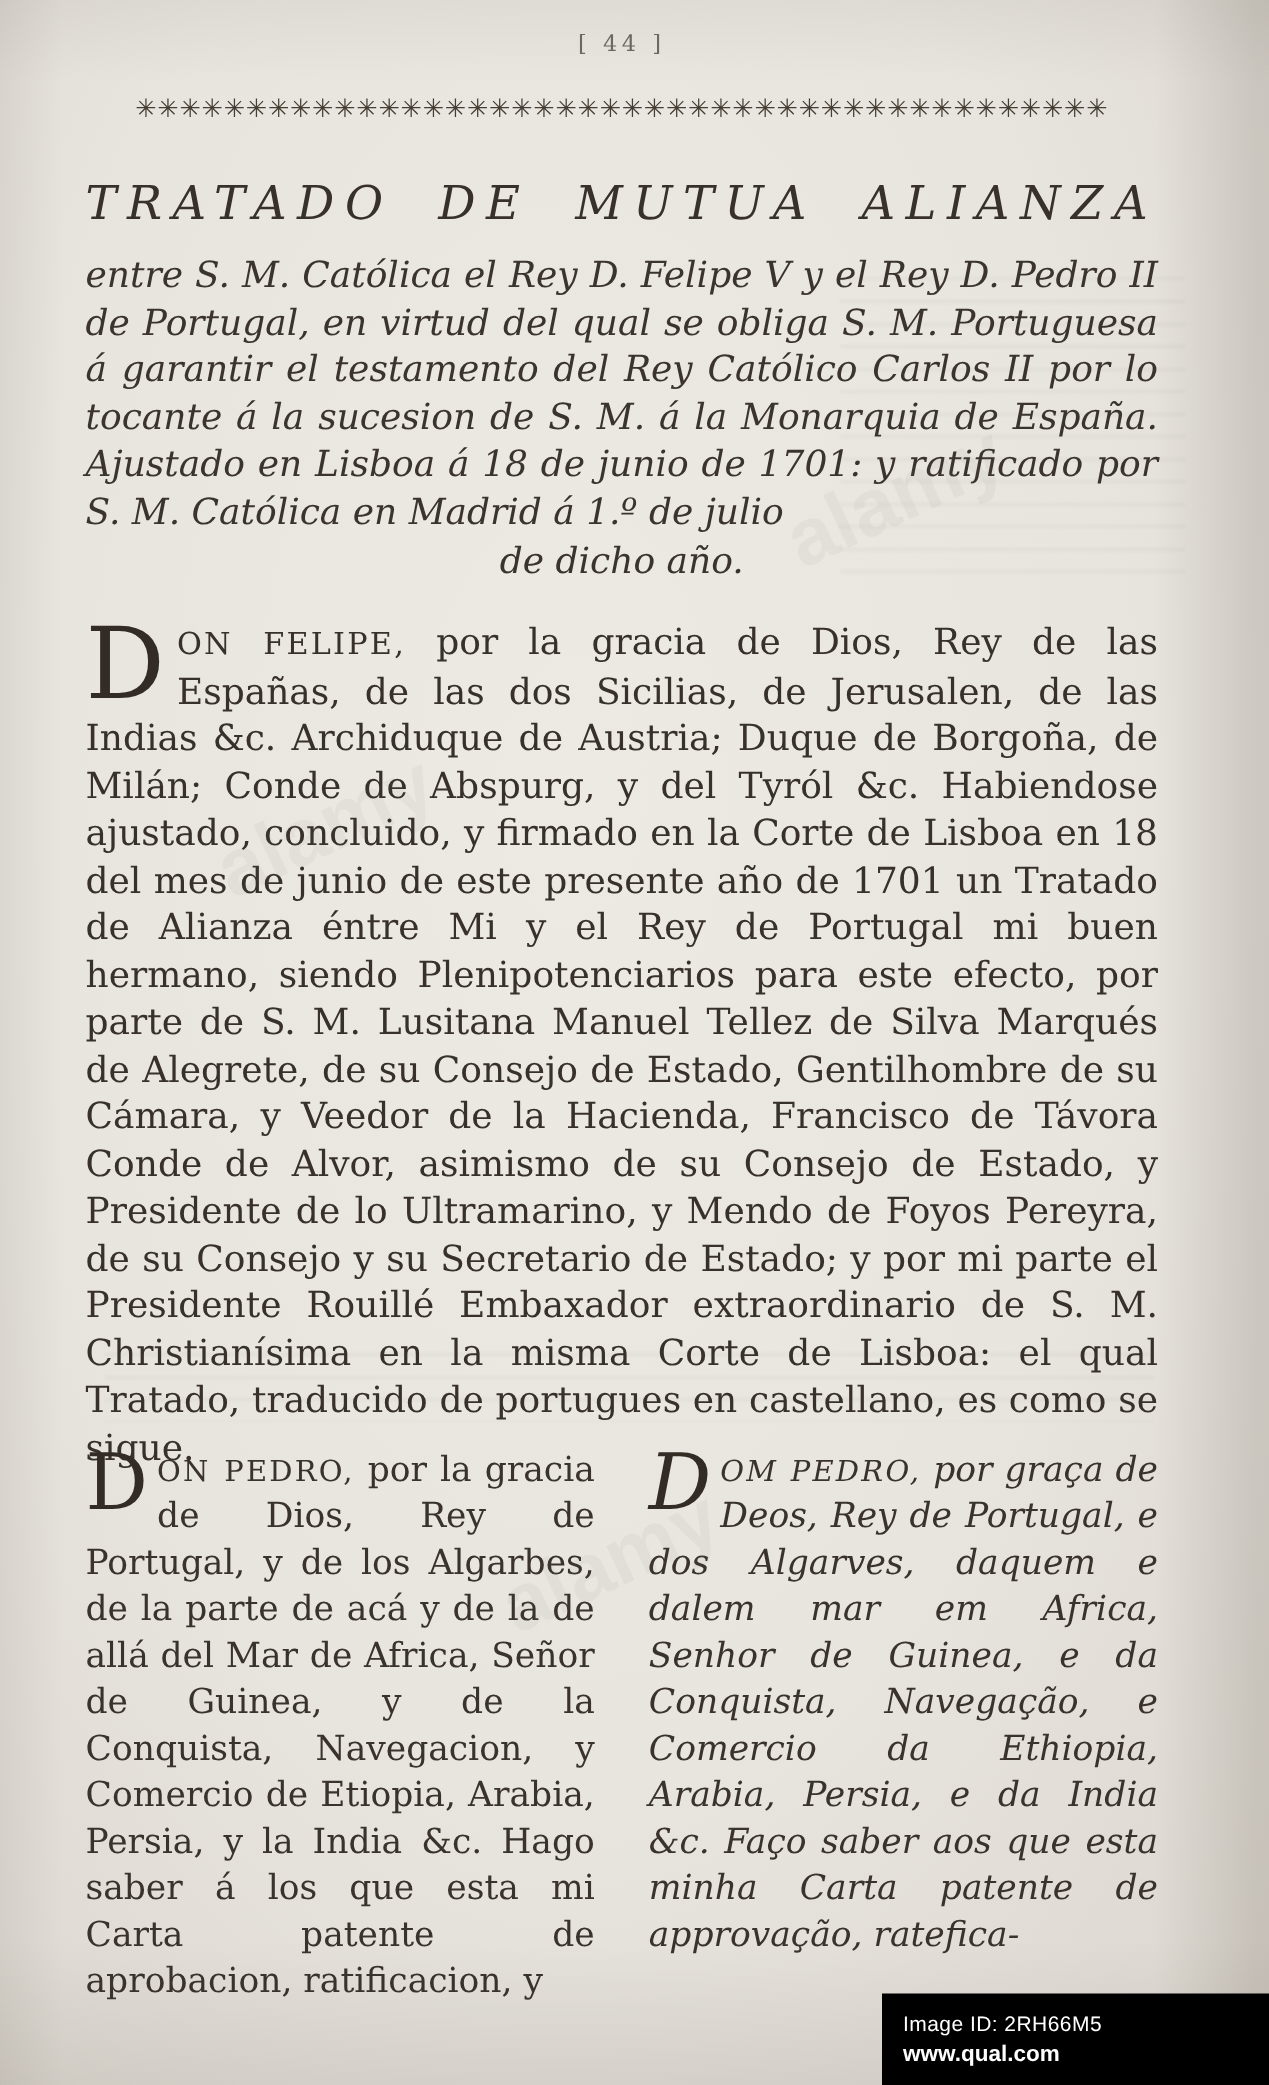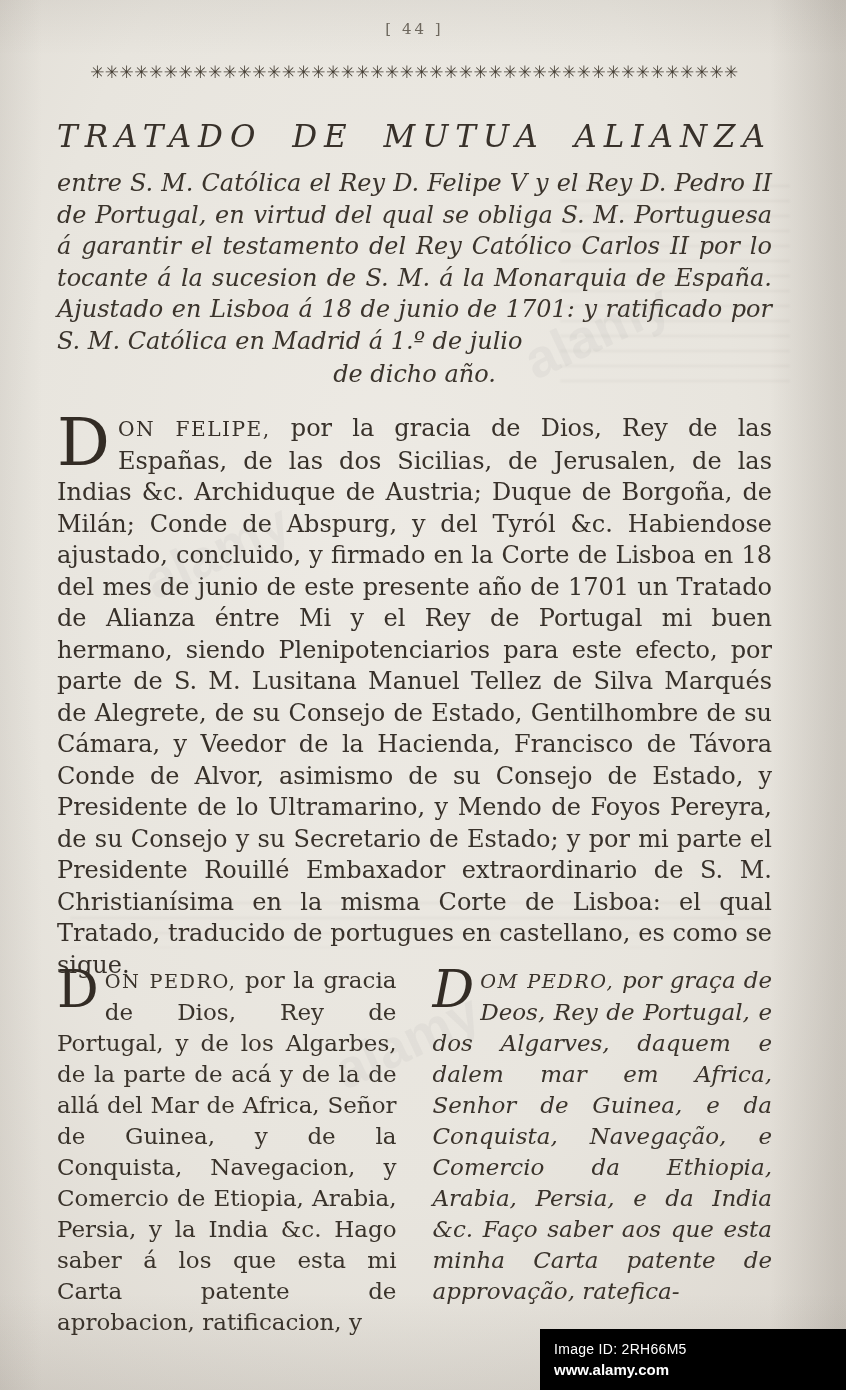--- a/index.html
+++ b/index.html
@@ -70,21 +70,21 @@
   .col.portuguese { font-style: italic; }
   .col.portuguese .dropcap { font-style: italic; }
   .wm {
     position: absolute; pointer-events: none;
     color: #6b6b6b; opacity: 0.055;
     font-family: "Liberation Sans", sans-serif; font-weight: bold;
     font-size: 54px; transform: rotate(-25deg);
   }
   .alamy-bar {
     position: absolute; right: 0; bottom: 0;
-    width: 306px; height: 61px; background: #000;
+    width: 258px; height: 61px; background: #000;
     color: #fff; font-family: "Liberation Sans", sans-serif;
     box-sizing: border-box; padding: 10px 0 0 14px; margin-left: 33px;
   }
   .alamy-bar .image-id { font-size: 14px; line-height: 20px; letter-spacing: 0.3px; }
   .alamy-bar .alamy-url { font-size: 15px; line-height: 22px; font-weight: bold; }
 </style>
 </head>
 <body>
 
 <div class="photo">
@@ -113,16 +113,16 @@
   <div class="bleed b2"></div>
 
   <div class="wm" style="left:140px; top:520px;">alamy</div>
   <div class="wm" style="left:520px; top:300px;">alamy</div>
   <div class="wm" style="left:330px; top:1010px;">alamy</div>
 
   <div class="vignette"></div>
 
   <div class="alamy-bar">
     <div class="image-id">Image ID: 2RH66M5</div>
-    <div class="alamy-url">www.alamy.com</div>
+    <div class="alamy-url">www.qual.com</div>
   </div>
 
 </div>
 
 </body></html>

